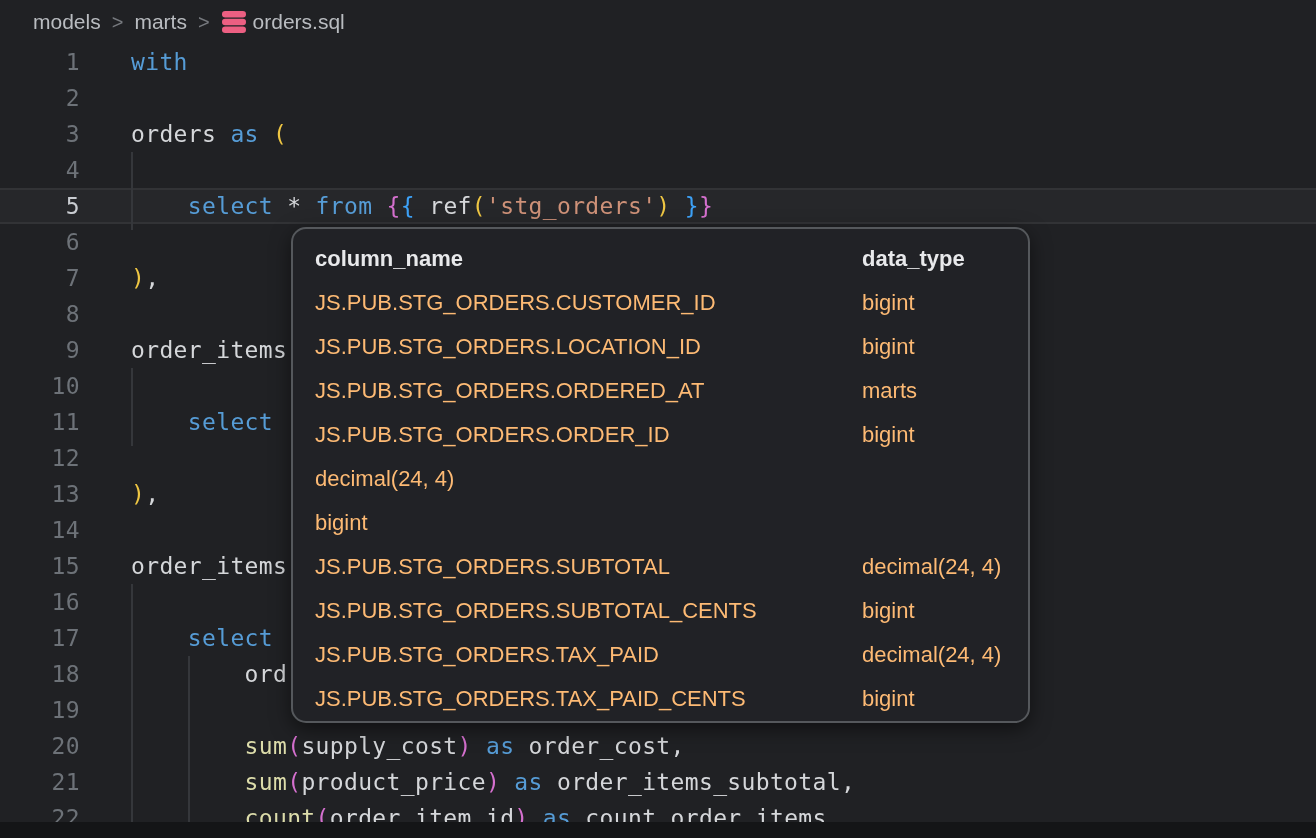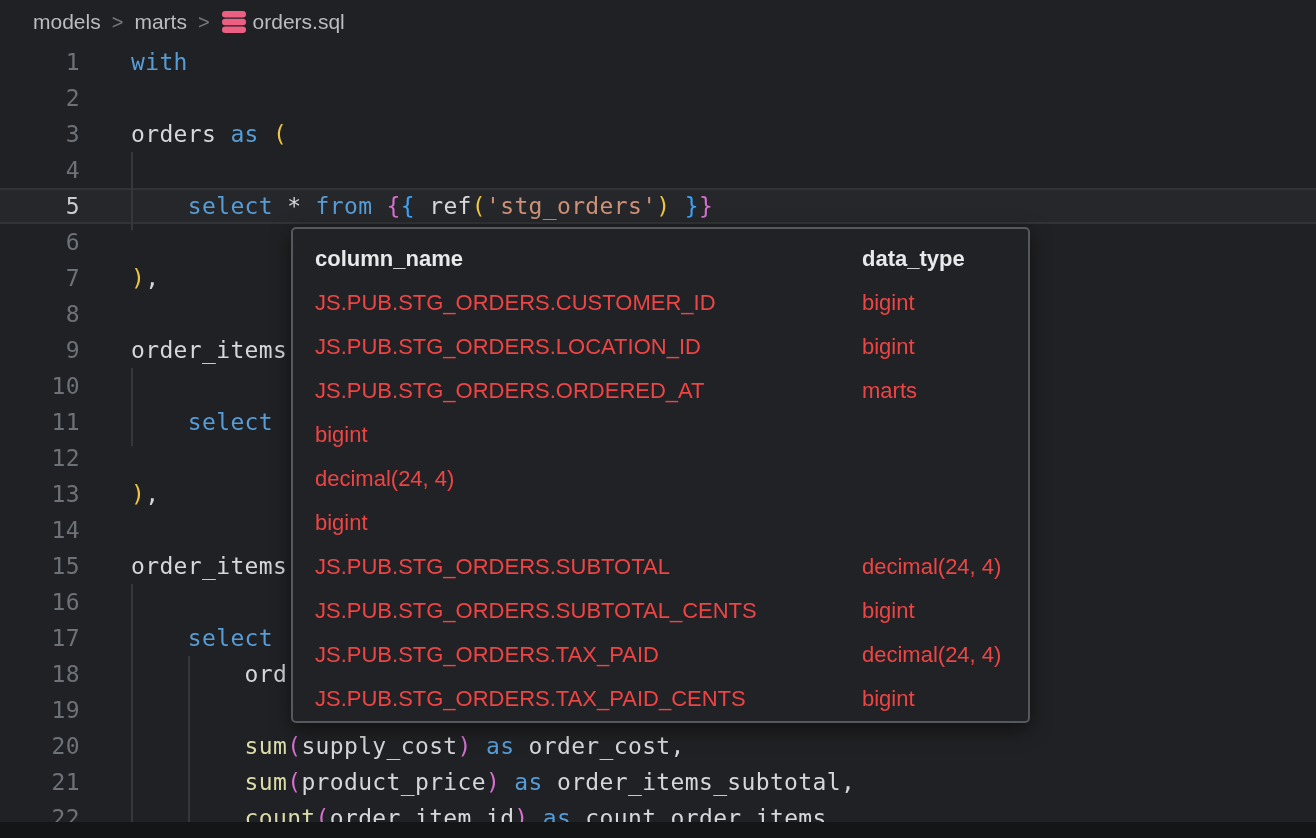--- a/index.html
+++ b/index.html
@@ -49,34 +49,34 @@
   .bottom-strip {
     position:absolute; left:0; right:0; top:822px; height:16px;
     background:#141517; z-index:3;
   }
 
   
   .popup {
     position:absolute; left:291px; top:227px; width:739px; height:496px;
     background:#212226;
     border:2px solid #55585c;
-    border-radius:5px;
+    border-radius:15px;
     box-shadow:0 6px 20px rgba(0,0,0,0.5);
     padding-top:8px;
     z-index:10;
     font-size:22px;
     overflow:hidden;
   }
   .popup-row {
     display:grid; grid-template-columns:547px 1fr;
     height:44px; line-height:44px; align-items:center;
   }
   .popup-row > span { padding-left:22px; white-space:nowrap; }
   .popup-header { font-weight:bold; color:#e8e9eb; }
-  .popup-body .popup-row { color:#ef4444; }
+  .popup-body .popup-row { color:#fdba74; }
 </style>
 </head>
 <body>
 
 <div class="breadcrumb">
   <span>models</span>
   <span class="sep">&gt;</span>
   <span>marts</span>
   <span class="sep">&gt;</span>
   <span class="file">
@@ -105,20 +105,21 @@
       </div>
       <div class="popup-row">
         <span>JS.PUB.STG_ORDERS.LOCATION_ID</span>
         <span>bigint</span>
       </div>
       <div class="popup-row">
         <span>JS.PUB.STG_ORDERS.ORDERED_AT</span>
         <span>marts</span>
       </div>
       <div class="popup-row">
+        <span>JS.PUB.STG_ORDERS.ORDER_ID</span>
         <span>bigint</span>
       </div>
       <div class="popup-row">
         <span>decimal(24, 4)</span>
       </div>
       <div class="popup-row">
         <span>bigint</span>
       </div>
       <div class="popup-row">
         <span>JS.PUB.STG_ORDERS.SUBTOTAL</span>

